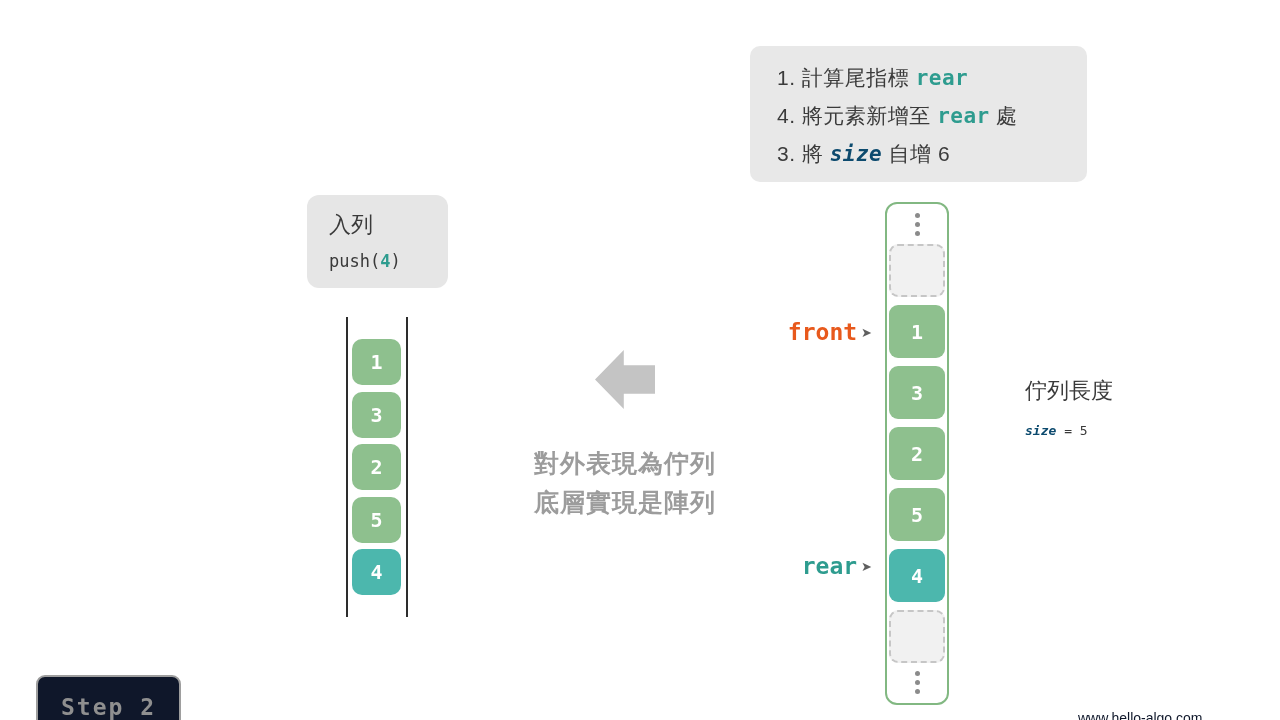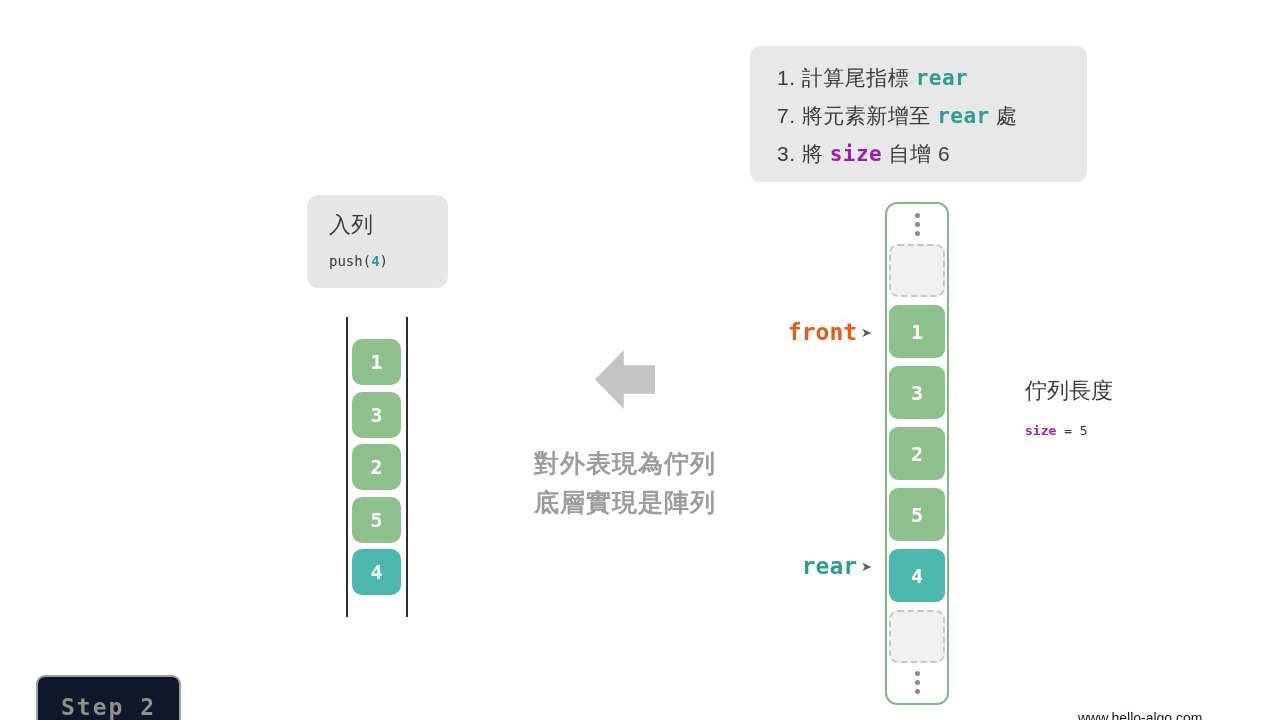--- a/index.html
+++ b/index.html
@@ -23,36 +23,36 @@
     border-radius: 10px;
     box-sizing: border-box;
     padding: 13px 0 0 27px;
     font-size: 21px;
     line-height: 37px;
     color: #3b3b3b;
     letter-spacing: 0.5px;
   }
   .kw { font-family: "DejaVu Sans Mono", monospace; font-weight: bold; }
   .kw-teal { color: #2e9c8f; }
-  .kw-blue { color: #a21caf; }
+  .kw-blue { color: #0c4a6e; font-style: italic; }
 
   
   .enqueue-box {
     position: absolute;
     left: 307px; top: 163px;
     width: 141px; height: 93px;
     background: #e6e6e6;
     border-radius: 12px;
     box-sizing: border-box;
     padding: 12px 0 0 22px;
     font-size: 22px;
     line-height: 36px;
     color: #3a3a3a;
   }
-  .enqueue-code { font-family: "DejaVu Sans Mono", monospace; font-size: 14px; }
+  .enqueue-code { font-family: "DejaVu Sans Mono", monospace; font-size: 17px; }
 
   
   .rail {
     position: absolute;
     top: 285px;
     width: 2px; height: 300px;
     background: #2d2d2d;
   }
   .rail-left  { left: 346px; }
   .rail-right { left: 406px; }
@@ -192,21 +192,21 @@
     color: #0f172a;
   }
 </style>
 </head>
 <body>
 
 <div id="stage">
 
   <div class="instruction-box">
     <div><span>1. 計算尾指標 </span><span class="kw kw-teal">rear</span><span></span></div>
-    <div><span>7. 將元素新增至 </span><span class="kw kw-teal">rear</span><span> 處</span></div>
+    <div><span>4. 將元素新增至 </span><span class="kw kw-teal">rear</span><span> 處</span></div>
     <div><span>3. 將 </span><span class="kw kw-blue">size</span><span> 自增 6</span></div>
   </div>
 
   <div class="enqueue-box">
     <div>入列</div>
     <div class="enqueue-code"><span>push(</span><span class="kw kw-teal">4</span><span>)</span></div>
   </div>
 
   <div class="rail rail-left"></div>
   <div class="rail rail-right"></div>

